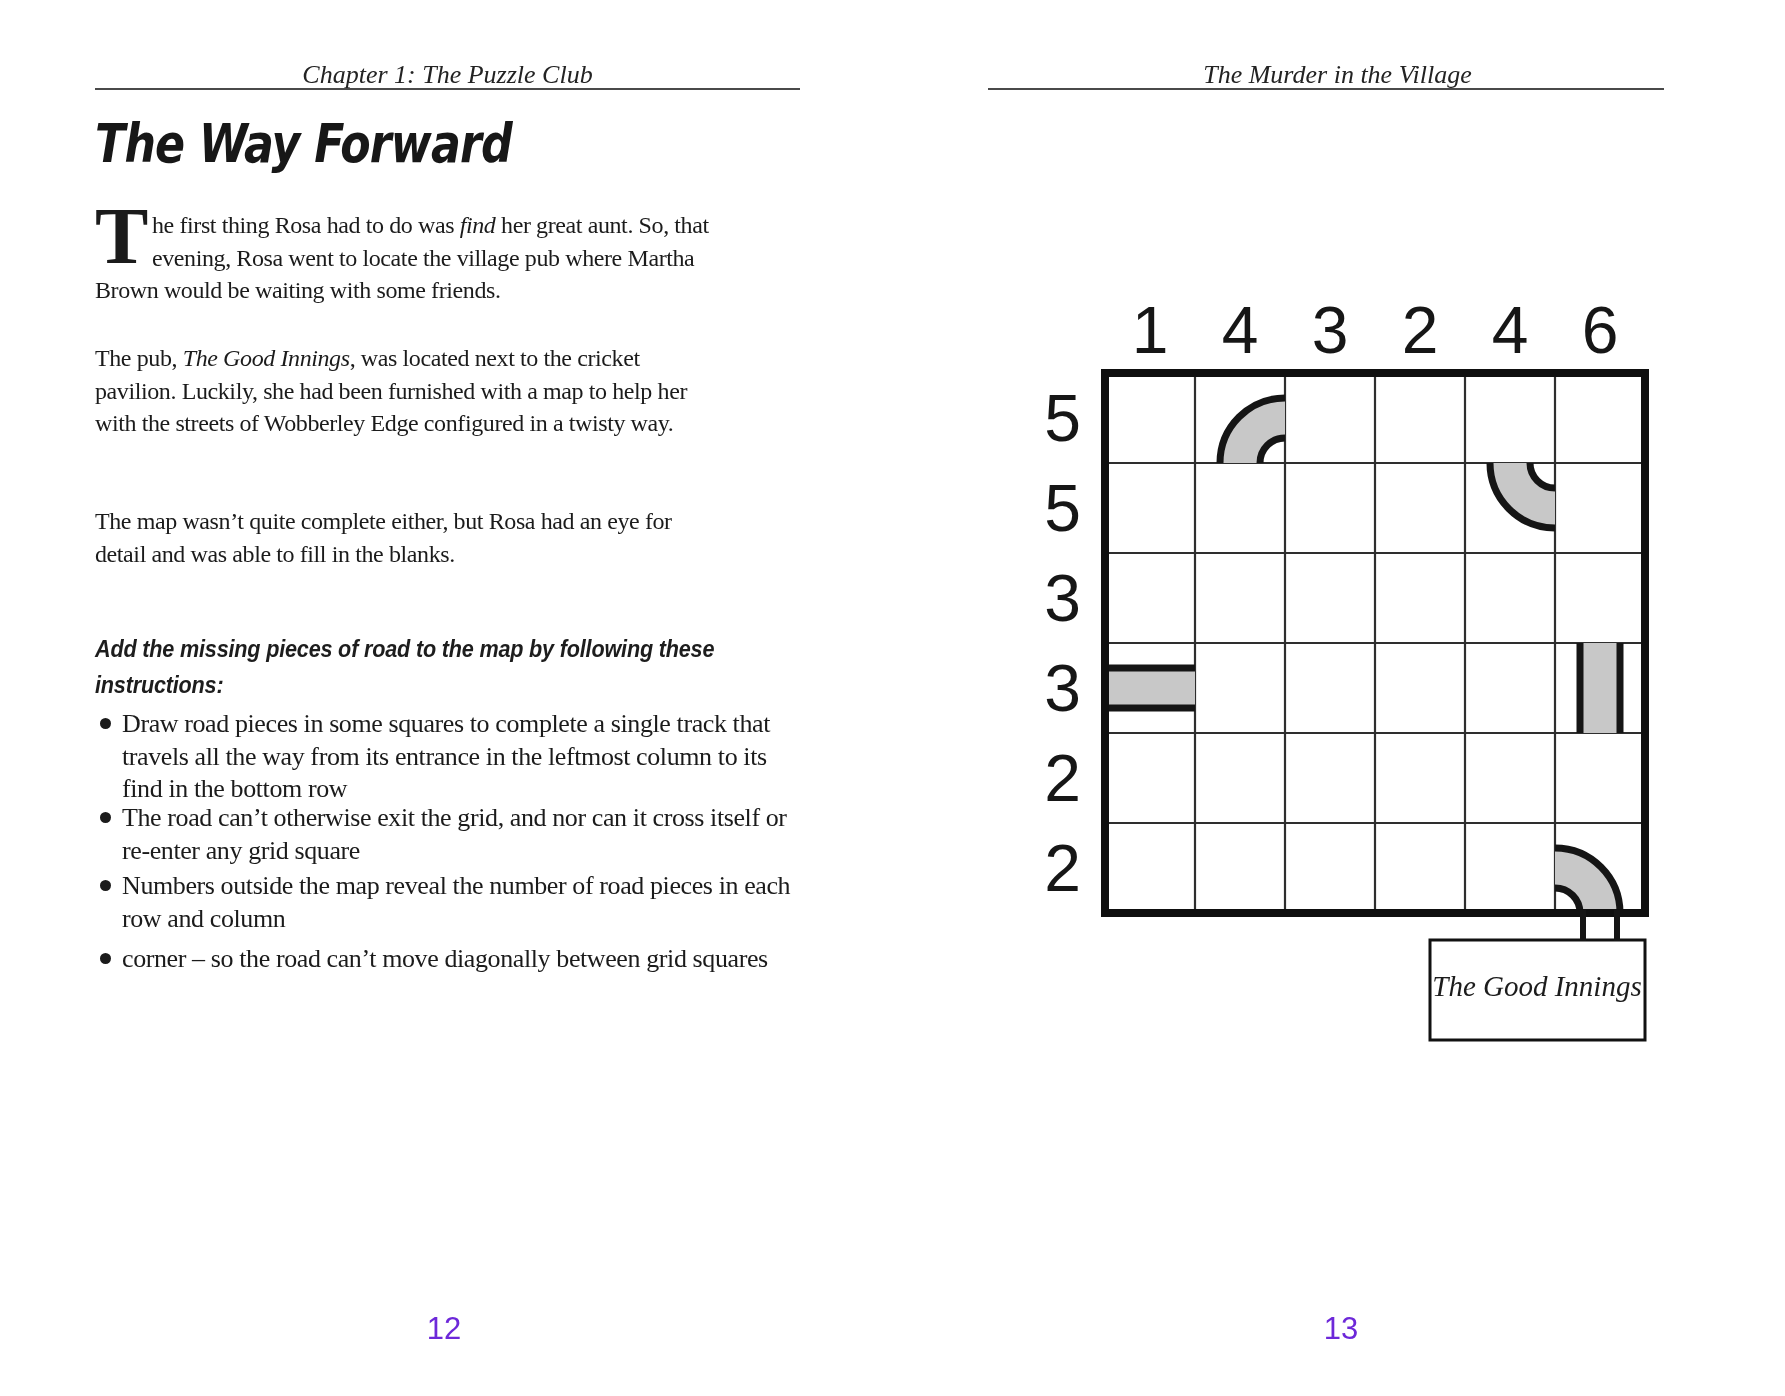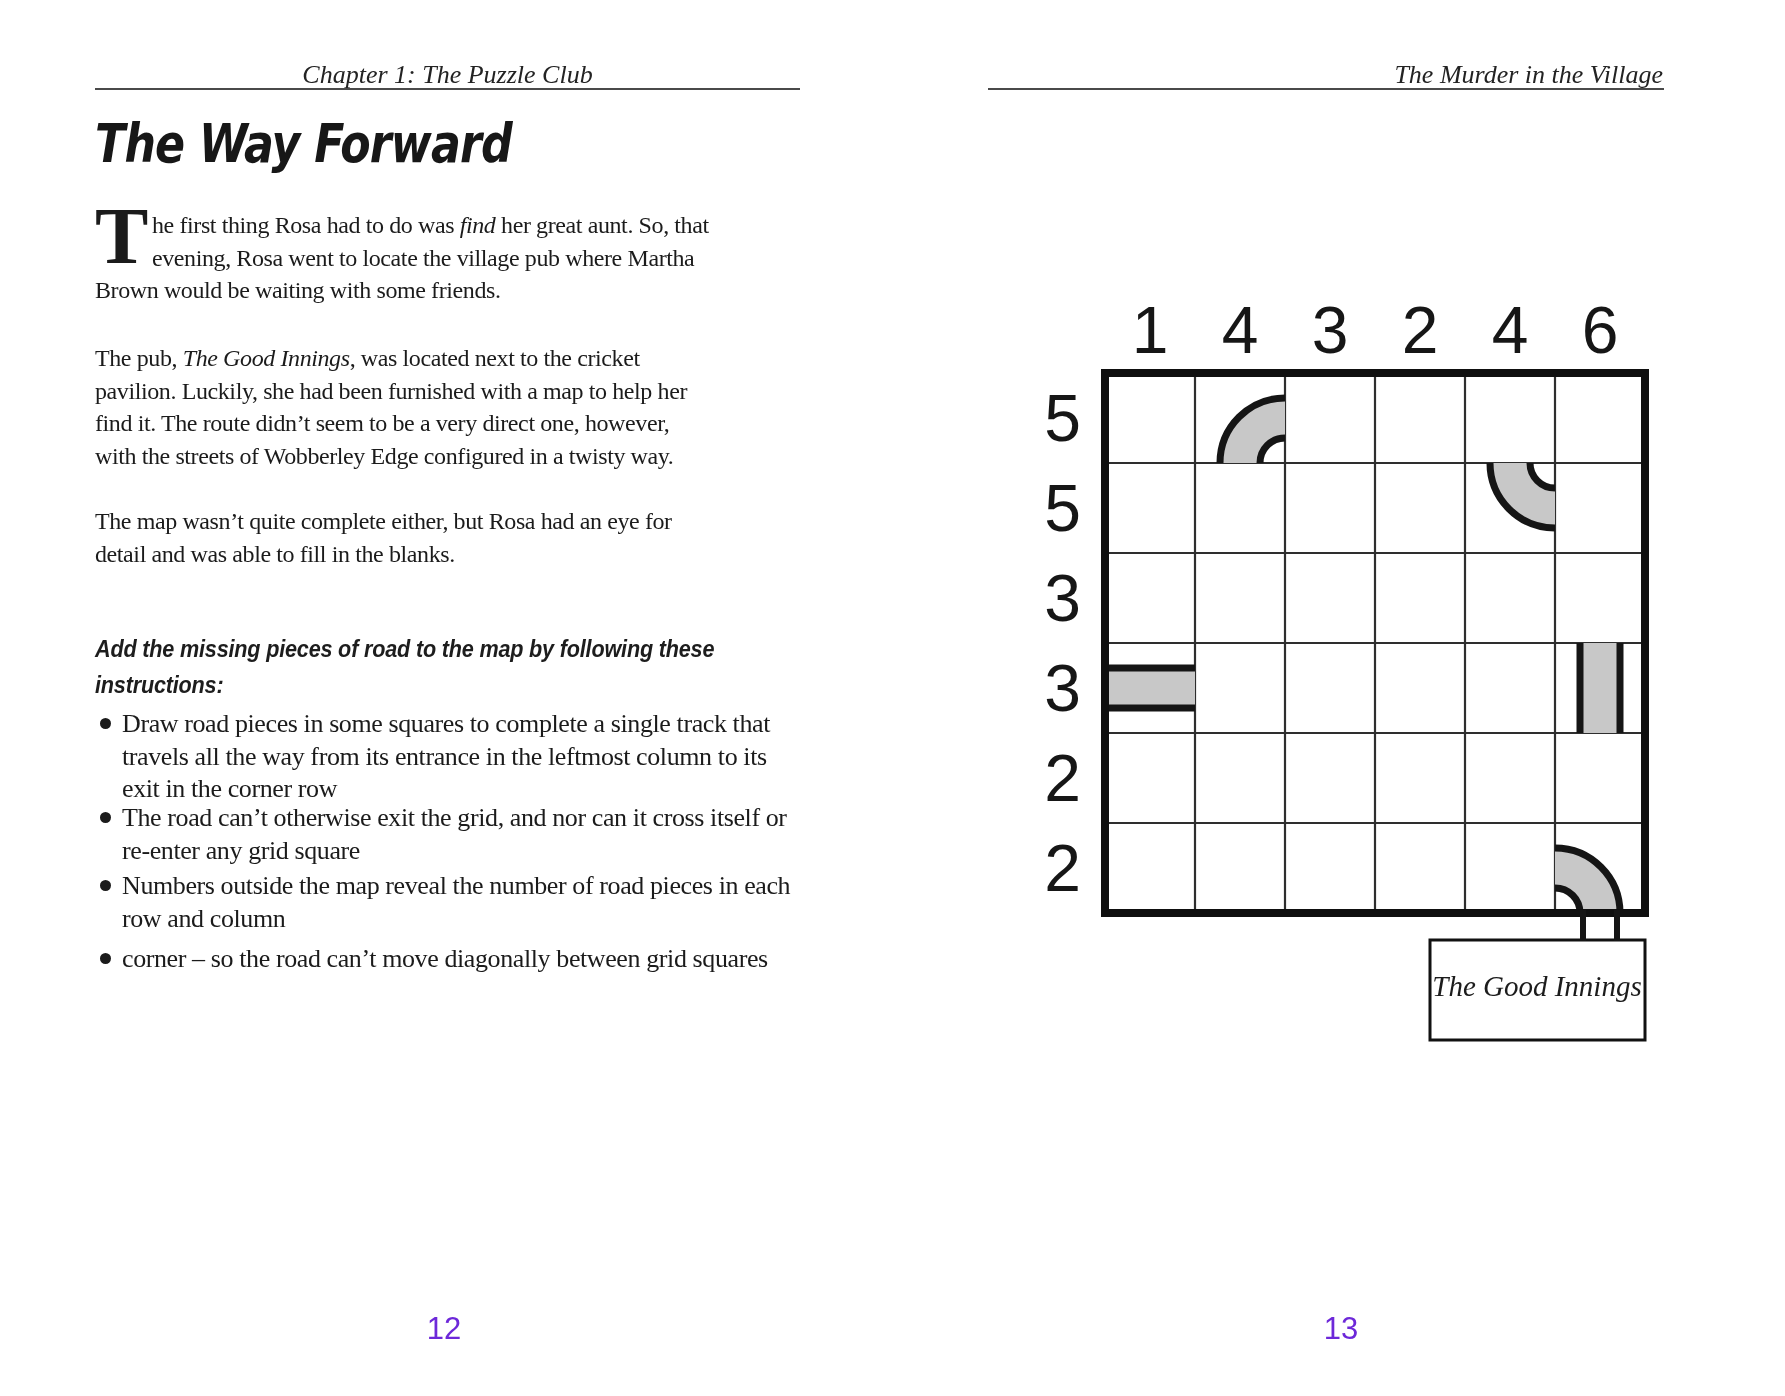--- a/index.html
+++ b/index.html
@@ -46,40 +46,39 @@
 
   <div class="para" style="top:209px;">
     <div class="line indent">he first thing Rosa had to do was <i>find</i> her great aunt. So, that</div>
     <div class="line indent">evening, Rosa went to locate the village pub where Martha</div>
     <div class="line">Brown would be waiting with some friends.</div>
   </div>
 
   <div class="para" style="top:342px;">
     <div class="line">The pub, <i>The Good Innings</i>, was located next to the cricket</div>
     <div class="line">pavilion. Luckily, she had been furnished with a map to help her</div>
-    <div class="line">find it. The route didn’t seem to be a very direct one, however,</div>
     <div class="line">with the streets of Wobberley Edge configured in a twisty way.</div>
   </div>
 
   <div class="para" style="top:505px;">
     <div class="line">The map wasn’t quite complete either, but Rosa had an eye for</div>
     <div class="line">detail and was able to fill in the blanks.</div>
   </div>
 
   <div id="instruction">
     <div>Add the missing pieces of road to the map by following these</div>
     <div>instructions:</div>
   </div>
 
   <div class="bullet" style="top:697px;margin-top:11px;">
     <span class="dot"></span>
     <div class="btext">
       <div class="line">Draw road pieces in some squares to complete a single track that</div>
       <div class="line">travels all the way from its entrance in the leftmost column to its</div>
-      <div class="line">exit in the corner row</div>
+      <div class="line">find in the bottom row</div>
     </div>
   </div>
 
   <div class="bullet" style="top:802px;">
     <span class="dot"></span>
     <div class="btext">
       <div class="line">The road can’t otherwise exit the grid, and nor can it cross itself or</div>
       <div class="line">re-enter any grid square</div>
     </div>
   </div>
@@ -94,21 +93,21 @@
 
   <div class="bullet" style="top:943px;">
     <span class="dot"></span>
     <div class="btext">
       <div class="line">corner – so the road can’t move diagonally between grid squares</div>
     </div>
   </div>
 
   <div class="pagenum" style="left:384px;">12</div>
 
-  <div class="running-head" style="left:958px;text-align:right;">The Murder in the Village</div>
+  <div class="running-head" style="left:985px;">The Murder in the Village</div>
   <div class="head-rule" style="left:988px;width:676px;"></div>
 
   <svg id="puzzle-svg" width="700" height="800" viewBox="0 0 700 800">
     <rect class="pub-box" x="445" y="685" width="215" height="100"></rect>
     <text class="pub-label" x="552" y="741">The Good Innings</text>
     <g id="grid-layer">
         <line x1="210" y1="118" x2="210" y2="658" stroke="#2e2e2e" stroke-width="2.2"></line>
         <line x1="120" y1="208" x2="660" y2="208" stroke="#2e2e2e" stroke-width="2.2"></line>
         <line x1="300" y1="118" x2="300" y2="658" stroke="#2e2e2e" stroke-width="2.2"></line>
         <line x1="120" y1="298" x2="660" y2="298" stroke="#2e2e2e" stroke-width="2.2"></line>

